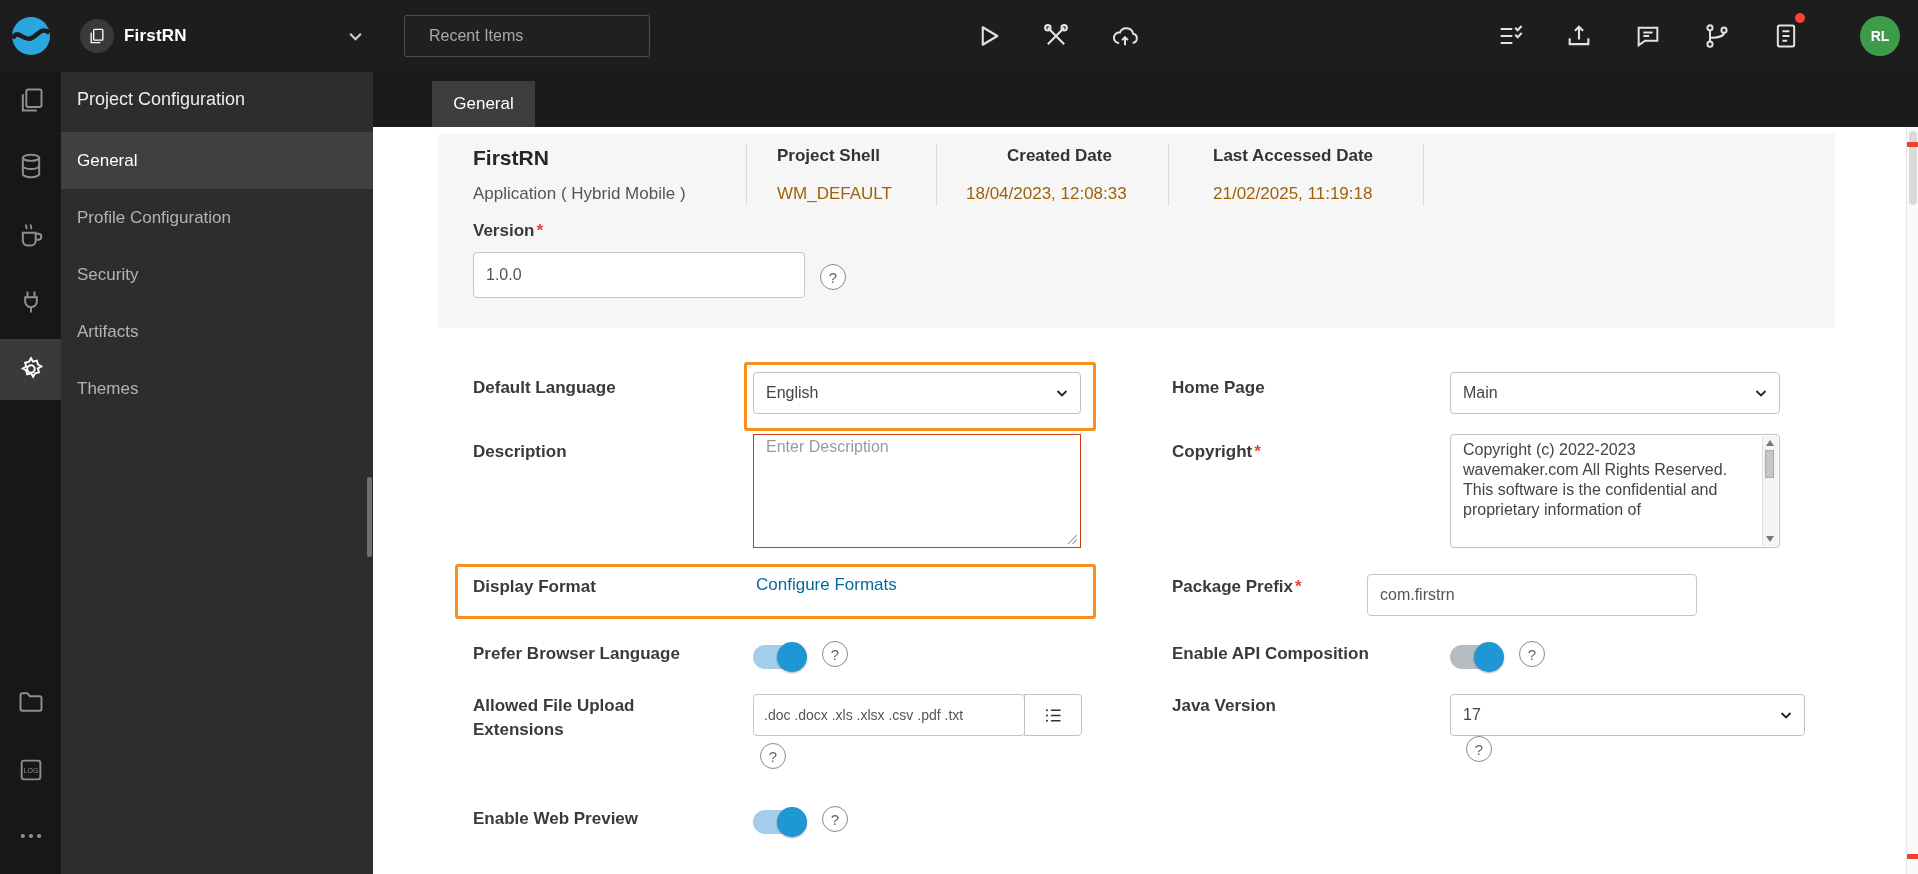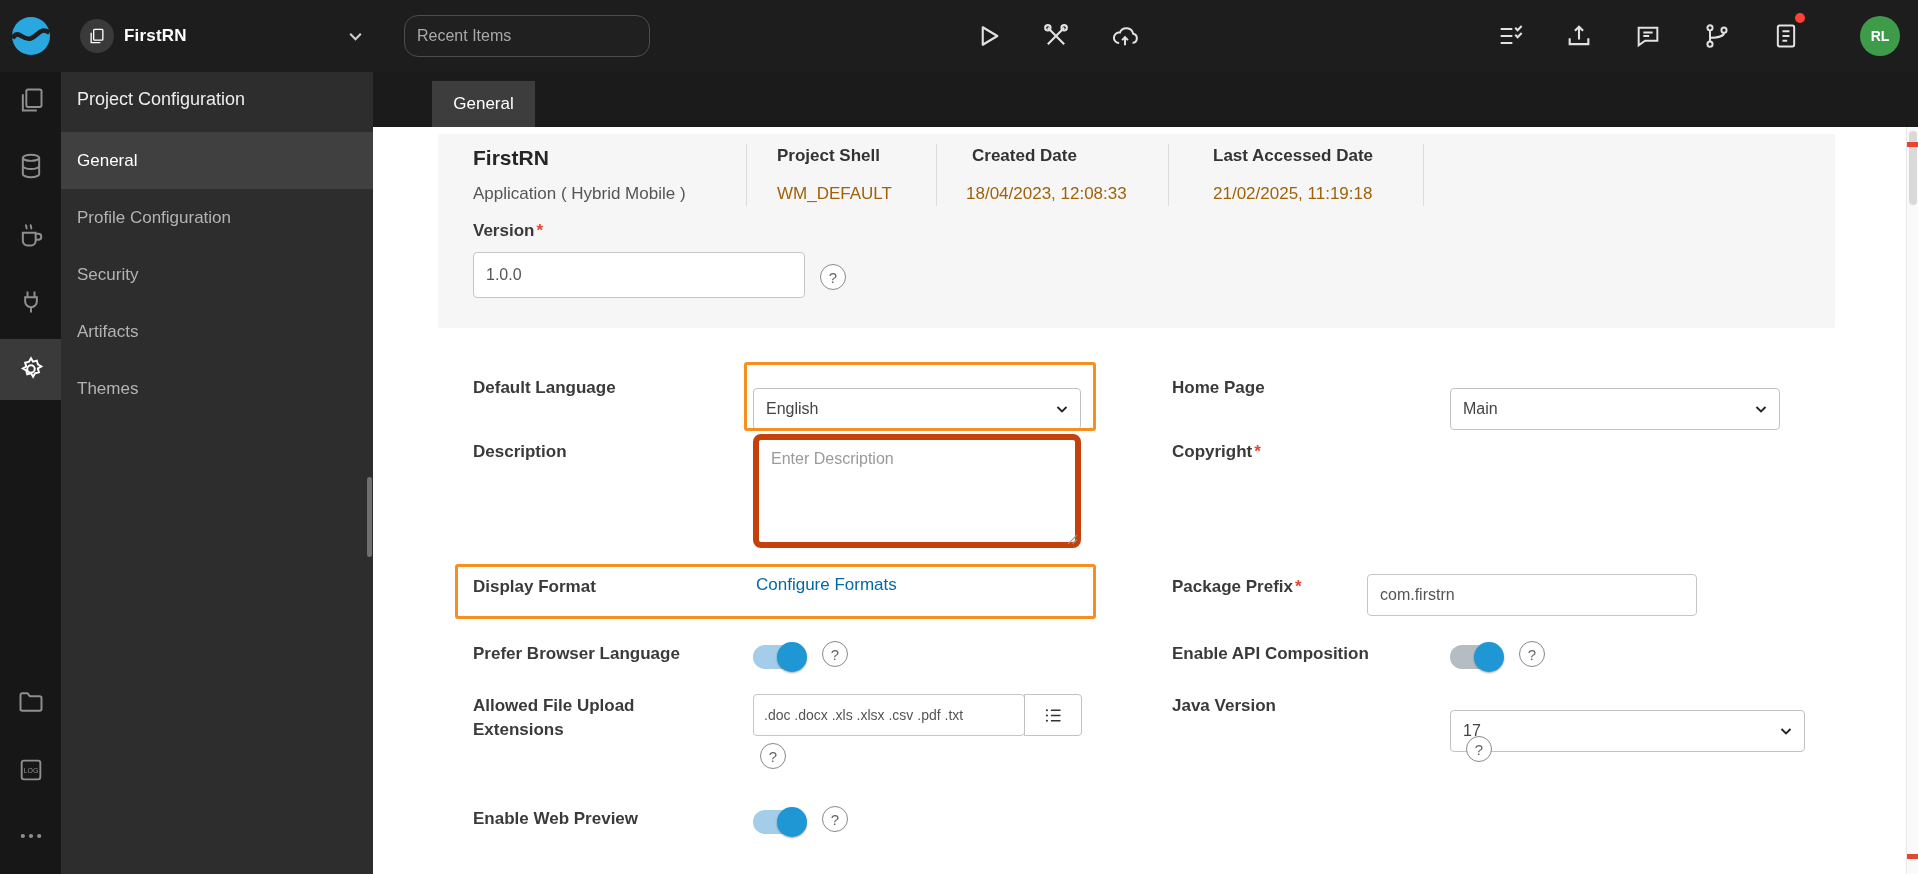--- a/index.html
+++ b/index.html
@@ -4,21 +4,21 @@
 <style>
   html,body{margin:0;padding:0;background:#fff;}
   .stage{position:relative;width:1918px;height:874px;overflow:hidden;background:#fff;font-family:"Liberation Sans",sans-serif;}
   
   .topbar{position:absolute;left:0;top:0;width:1918px;height:72px;background:#1d1d1d;}
   .logo{position:absolute;left:8px;top:13px;width:46px;height:46px;cursor:pointer;}
   .proj-ico{position:absolute;left:80px;top:19px;width:34px;height:34px;border-radius:50%;background:#3a3a3a;display:flex;align-items:center;justify-content:center;}
   .proj-ico svg{width:20px;height:20px;}
   .proj-name{position:absolute;left:124px;top:0;height:72px;display:flex;align-items:center;color:#fff;font-size:17px;font-weight:700;letter-spacing:.2px;}
   .tb-chev{position:absolute;left:347px;top:28px;width:17px;height:17px;color:#cfcfcf;cursor:pointer;}
-  .recent{position:absolute;left:404px;top:15px;width:246px;height:42px;background:#202020;border:1px solid #4d4d4d;border-radius:14px;color:#c9c9c9;font-size:16px;padding:0 12px;box-sizing:border-box;font-family:inherit;}
+  .recent{position:absolute;left:404px;top:15px;width:246px;height:42px;background:#202020;border:1px solid #4d4d4d;border-radius:2px;color:#c9c9c9;font-size:16px;padding:0 24px;box-sizing:border-box;font-family:inherit;}
   .recent::placeholder{color:#a9a9a9;}
   .tbtn{position:absolute;top:19px;width:34px;height:34px;background:none;border:none;padding:3px;color:#e2e2e2;cursor:pointer;}
   .tbtn svg{width:100%;height:100%;}
   .avatar{position:absolute;left:1860px;top:16px;width:40px;height:40px;border-radius:50%;background:#3E9B4A;display:flex;align-items:center;justify-content:center;color:#fff;font-size:14px;font-weight:700;cursor:pointer;}
   .red-dot{position:absolute;left:1795px;top:13px;width:10px;height:10px;border-radius:50%;background:#ff4136;}
   
   .rail{position:absolute;left:0;top:72px;width:61px;height:802px;background:#171717;}
   .rail-active{position:absolute;left:0;top:267px;width:61px;height:61px;background:#3a3a3a;}
   .rbtn{position:absolute;left:15px;width:32px;height:32px;background:none;border:none;padding:2px;color:#8f8f8f;cursor:pointer;}
   .rbtn svg{width:100%;height:100%;}
@@ -37,25 +37,25 @@
   .info-panel{position:absolute;left:438px;top:134px;width:1397px;height:194px;background:#f6f6f6;border-radius:2px;}
   .info-title{position:absolute;left:473px;top:146px;font-size:21px;font-weight:700;color:#262626;}
   .info-sub{position:absolute;left:473px;top:184px;font-size:17px;color:#555;}
   .vdiv{position:absolute;top:144px;width:1px;height:62px;background:#dcdcdc;}
   .stat-l{position:absolute;top:146px;font-size:17px;font-weight:600;color:#333;}
   .stat-v{position:absolute;top:184px;font-size:17px;color:#a16207;}
   .flabel{position:absolute;font-size:17px;font-weight:600;color:#3a3a3a;line-height:24px;}
   .req{color:#e8442e;margin-left:2px;}
   .tin{position:absolute;border:1px solid #c6c6c6;border-radius:4px;background:#fff;font-size:16px;color:#555;padding:0 12px;box-sizing:border-box;font-family:inherit;}
   .help{position:absolute;width:26px;height:26px;border:1px solid #8a8a8a;border-radius:50%;color:#666;font-size:15px;display:flex;align-items:center;justify-content:center;background:#fff;box-sizing:border-box;}
-  .select{position:absolute;border:1px solid #c2c2c2;border-radius:4px;background:#fff;display:flex;align-items:center;padding:0 34px 0 12px;font-size:16px;color:#444;box-sizing:border-box;cursor:pointer;margin-top:16px;}
+  .select{position:absolute;border:1px solid #c2c2c2;border-radius:4px;background:#fff;display:flex;align-items:center;padding:0 34px 0 12px;font-size:16px;color:#444;box-sizing:border-box;cursor:pointer;}
   .sel-chev{position:absolute;right:10px;top:50%;margin-top:-8px;width:16px;height:16px;color:#222;}
   .hl{position:absolute;border:3px solid #F78F1E;border-radius:3px;pointer-events:none;}
   .ta-wrap{position:absolute;}
-  .ta-desc{width:100%;height:100%;border:6px solid #c2410c;border-radius:8px;resize:none;font-size:16px;color:#444;padding:10px 12px;box-sizing:border-box;font-family:inherit;outline:none;background:#fff;}
+  .ta-desc{width:100%;height:100%;border:1px solid #c2410c;border-radius:0;resize:none;font-size:16px;color:#444;padding:3px 12px;box-sizing:border-box;font-family:inherit;outline:none;background:#fff;}
   .ta-desc::placeholder{color:#9a9a9a;}
   .rs-handle{position:absolute;right:3px;bottom:3px;width:11px;height:11px;}
   .ta-copy{position:absolute;border:1px solid #c2c2c2;border-radius:4px;background:#fff;overflow:hidden;box-sizing:border-box;}
   .ta-copy-text{position:absolute;left:0;top:2px;right:18px;bottom:0;padding:3px 2px 0 12px;font-size:16px;line-height:20px;color:#444;overflow:hidden;white-space:pre-line;}
   .ta-scroll{position:absolute;top:1px;right:1px;bottom:1px;width:15px;background:#f4f4f4;border-left:1px solid #e2e2e2;cursor:pointer;}
   .tri{width:0;height:0;border-left:4px solid transparent;border-right:4px solid transparent;position:absolute;left:3px;}
   .tri.up{top:4px;border-bottom:6px solid #777;}
   .tri.down{bottom:4px;border-top:6px solid #777;}
   .ta-thumb{position:absolute;left:2px;top:14px;width:9px;height:28px;background:#c6c6c6;border:1px solid #ababab;box-sizing:border-box;}
   .link{position:absolute;font-size:17px;font-weight:500;color:#0369a1;cursor:pointer;}
@@ -223,21 +223,21 @@
 
   <section class="info-panel"></section>
   <div class="info-title">FirstRN</div>
   <div class="info-sub">Application ( Hybrid Mobile )</div>
   <div class="vdiv" style="left:746px;"></div>
   <div class="vdiv" style="left:936px;"></div>
   <div class="vdiv" style="left:1168px;"></div>
   <div class="vdiv" style="left:1423px;"></div>
   <div class="stat-l" style="left:777px;">Project Shell</div>
   <div class="stat-v" style="left:777px;">WM_DEFAULT</div>
-  <div class="stat-l" style="left:972px;">Created Date</div>
+  <div class="stat-l" style="left:1007px;">Created Date</div>
   <div class="stat-v" style="left:966px;">18/04/2023, 12:08:33</div>
   <div class="stat-l" style="left:1213px;">Last Accessed Date</div>
   <div class="stat-v" style="left:1213px;">21/02/2025, 11:19:18</div>
 
   <div class="flabel" style="left:473px;top:219px;"><span>Version</span><span class="req">*</span></div>
   <input class="tin" style="left: 473px; top: 252px; width: 332px; height: 46px;" value="1.0.0">
   <div class="help" style="left:820px;top:264px;">?</div>
 
   <div class="flabel" style="left:473px;top:376px;">Default Language</div>
   <div class="select" style="left:753px;top:372px;width:328px;height:42px;">
@@ -255,20 +255,31 @@
   </div>
 
   <div class="flabel" style="left:473px;top:440px;">Description</div>
   <div class="ta-wrap" style="left:753px;top:434px;width:328px;height:114px;">
     <textarea class="ta-desc" placeholder="Enter Description" style=""></textarea>
     <svg class="rs-handle" viewBox="0 0 10 10">
         <path d="M9 1L1 9M9 5L5 9" stroke="#999" stroke-width="1" fill="none"></path>
       </svg>
   </div>
   <div class="flabel" style="left:1172px;top:440px;"><span>Copyright</span><span class="req">*</span></div>
+  <div class="ta-copy" style="left:1450px;top:434px;width:330px;height:114px;">
+    <div class="ta-copy-text">Copyright (c) 2022-2023
+wavemaker.com All Rights Reserved.
+ This software is the confidential and
+proprietary information of</div>
+    <div class="ta-scroll">
+      <div class="tri up"></div>
+      <div class="ta-thumb"></div>
+      <div class="tri down"></div>
+    </div>
+  </div>
 
   <div class="flabel" style="left:473px;top:575px;">Display Format</div>
   <div class="link" style="left:756px;top:575px;">Configure Formats</div>
   <div class="flabel" style="left:1172px;top:575px;"><span>Package Prefix</span><span class="req">*</span></div>
   <input class="tin" style="left: 1367px; top: 574px; width: 330px; height: 42px;" value="com.firstrn">
 
   <div class="flabel" style="left:473px;top:642px;">Prefer Browser Language</div>
   <div class="toggle blue" style="left:753px;top:645px;">
       <span class="knob"></span>
     </div>

